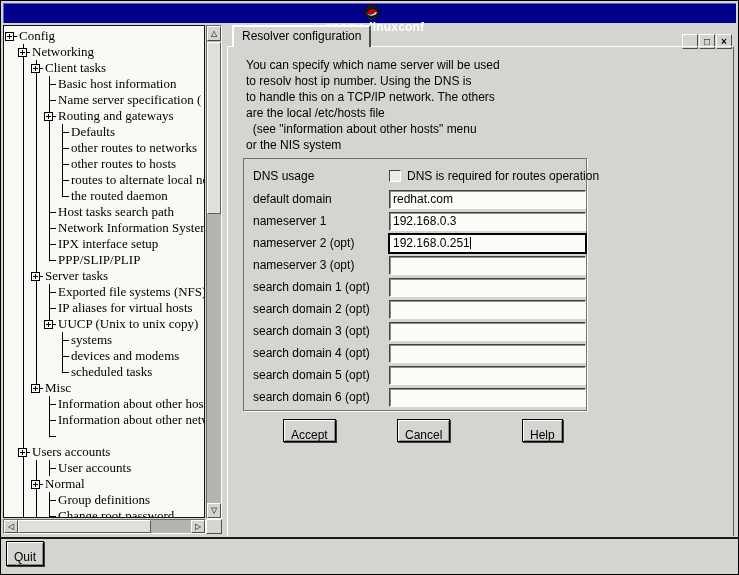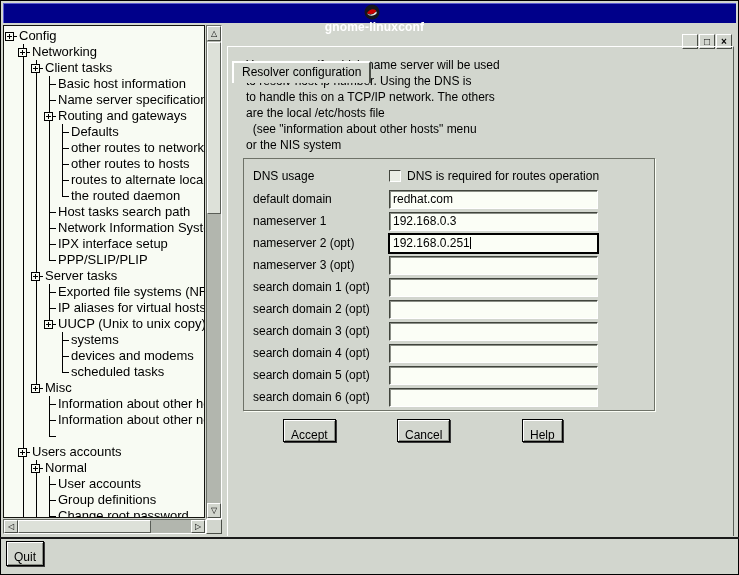--- a/index.html
+++ b/index.html
@@ -17,21 +17,21 @@
   .title{color:#fff;font-weight:bold;font-size:12px;margin-left:9px;letter-spacing:.2px;}
   .winbtns{margin-left:auto;margin-right:4px;display:flex;gap:1px;}
   .wbtn{width:16px;height:15px;background:#d2d6ce;border:1px solid;
     border-color:#fff #4a4e47 #4a4e47 #fff;font-size:10px;line-height:12px;
     text-align:center;padding:0;font-family:"Liberation Sans",sans-serif;color:#000;}
   .wbtn.min{line-height:8px;font-weight:bold;}
   .wbtn.cls{font-weight:bold;}
   
   .treepanel{position:absolute;left:3px;top:25px;width:202px;height:493px;
     background:#f8fbf3;border:1px solid #14140f;overflow:hidden;padding-top:2px;}
-  .trow{display:flex;height:16px;align-items:stretch;}
+  .trow{display:flex;height:16px;align-items:stretch;font-family:Liberation Serif, serif;}
   .tcell{width:13px;height:16px;position:relative;flex:none;}
   .tcell i{position:absolute;display:block;}
   .vl{left:6px;top:0;height:16px;width:1px;background:#000;}
   .vl.half{height:9px;}
   .hl{left:6px;top:8px;width:7px;height:1px;background:#000;}
   .hl.short{left:10px;width:3px;}
   .bx{left:1px;top:4px;width:9px;height:9px;border:1px solid #000;background:#f8fbf3;z-index:1;}
   .bx::before{content:'';position:absolute;left:1px;top:3px;width:5px;height:1px;background:#000;}
   .bx::after{content:'';position:absolute;left:3px;top:1px;width:1px;height:5px;background:#000;}
   .tlabel{font-size:13px;line-height:15px;padding-left:2px;white-space:nowrap;}
@@ -51,24 +51,24 @@
     border:1px solid;border-color:#fff #5a5e57 #5a5e57 #fff;}
   .hthumb{position:absolute;top:0;bottom:0;left:14px;width:133px;background:#dde1d9;
     border:1px solid;border-color:#fff #5a5e57 #5a5e57 #fff;}
   .corner{position:absolute;left:206px;top:519px;width:16px;height:15px;background:#d2d6ce;
     border:1px solid;border-color:#fff #4a4e47 #4a4e47 #fff;}
   
   .notebook{position:absolute;left:227px;top:46px;width:507px;height:490px;
     border-top:1px solid #fff;border-left:1px solid #fff;border-right:1px solid #5a5e57;}
   .tab{position:absolute;left:232px;top:25px;height:22px;background:#d2d6ce;
     border-top:2px solid #fff;border-left:2px solid #fff;border-right:2px solid #4a4e47;
-    padding:0 8px;font-size:12px;line-height:19px;z-index:2;margin-top:36px;}
+    padding:0 8px;font-size:12px;line-height:19px;z-index:2;}
   .intro{position:absolute;left:246px;top:57px;font-size:12px;line-height:16px;white-space:pre;}
   
-  .frame{position:absolute;left:243px;top:158px;width:412px;height:253px;
+  .frame{position:absolute;left:243px;top:158px;width:344px;height:253px;
     border:1px solid #6e7268;box-shadow:1px 1px 0 #fbfef6;padding-top:5px;}
   .frow{display:flex;align-items:center;height:22px;padding-left:9px;}
   .frow.first{height:24px;}
   .flabel{width:136px;flex:none;font-size:12px;white-space:nowrap;}
   .entry{width:209px;height:19px;background:#fbfef6;border:1px solid;
     border-color:#40443c #fff #fff #40443c;box-shadow:inset 1px 1px 0 #8a8e86;
     font-size:12px;line-height:16px;padding:0 3px;white-space:nowrap;overflow:hidden;}
   .entry.focused{border:1px solid #000;outline:1px solid #000;outline-offset:0;box-shadow:none;}
   .caret{display:inline-block;width:1px;height:12px;background:#000;vertical-align:-2px;}
   .cb{width:12px;height:12px;background:#e9ede5;border:1px solid;
@@ -472,38 +472,38 @@
         </span>
         <span class="tlabel">Users accounts</span>
       </div>
       <div class="trow">
         <span class="tcell"></span>
         <span class="tcell">
           <i class="vl"></i>
         </span>
         <span class="tcell">
           <i class="vl"></i>
+        </span>
+        <span class="tcell">
+          <i class="vl"></i>
+          <i class="hl"></i>
+        </span>
+        <span class="tlabel">User accounts</span>
+      </div>
+      <div class="trow">
+        <span class="tcell"></span>
+        <span class="tcell">
+          <i class="vl"></i>
+        </span>
+        <span class="tcell">
+          <i class="vl"></i>
           <i class="hl short"></i>
           <i class="bx"></i>
         </span>
         <span class="tlabel">Normal</span>
-      </div>
-      <div class="trow">
-        <span class="tcell"></span>
-        <span class="tcell">
-          <i class="vl"></i>
-        </span>
-        <span class="tcell">
-          <i class="vl"></i>
-        </span>
-        <span class="tcell">
-          <i class="vl"></i>
-          <i class="hl"></i>
-        </span>
-        <span class="tlabel">User accounts</span>
       </div>
       <div class="trow">
         <span class="tcell"></span>
         <span class="tcell">
           <i class="vl"></i>
         </span>
         <span class="tcell">
           <i class="vl"></i>
         </span>
         <span class="tcell">

